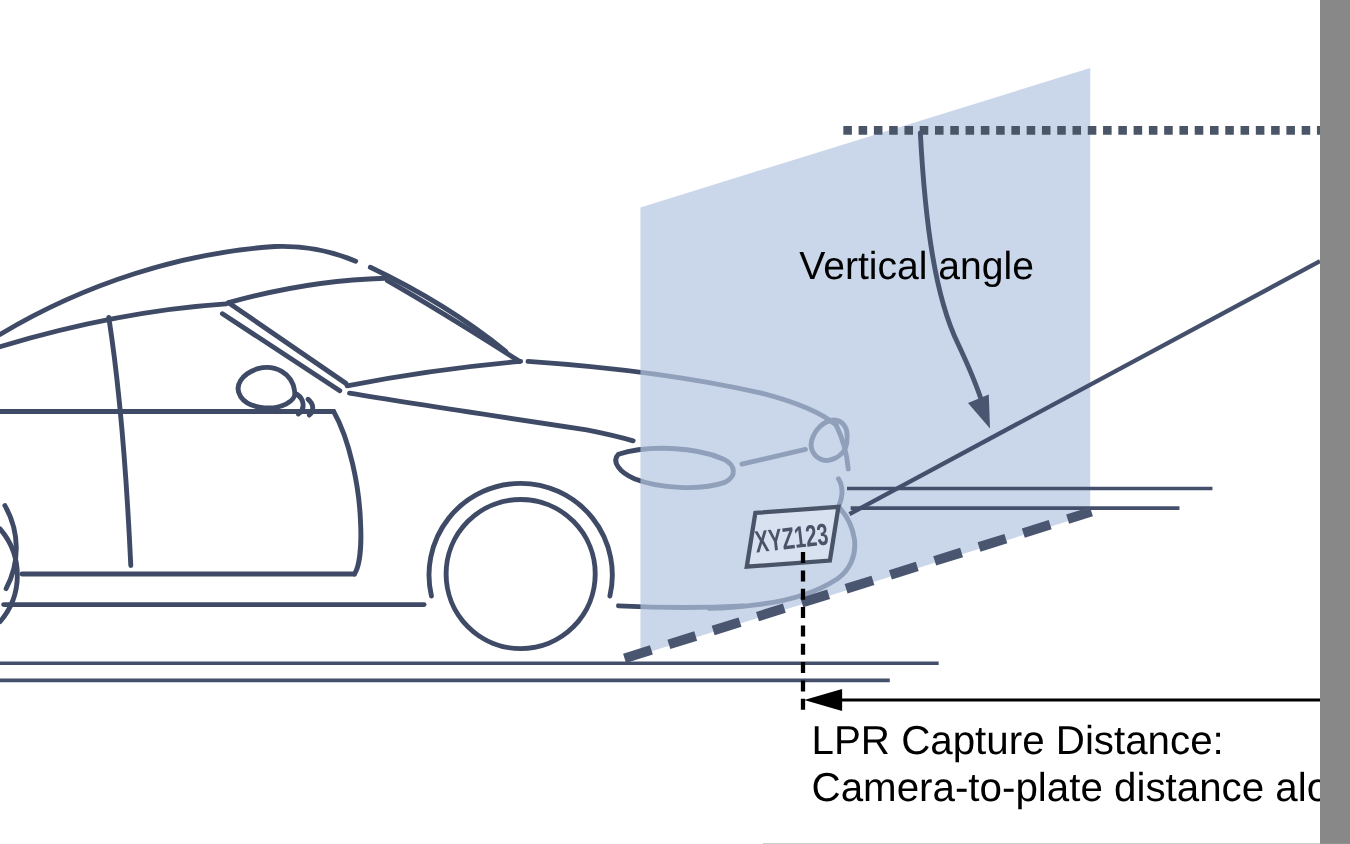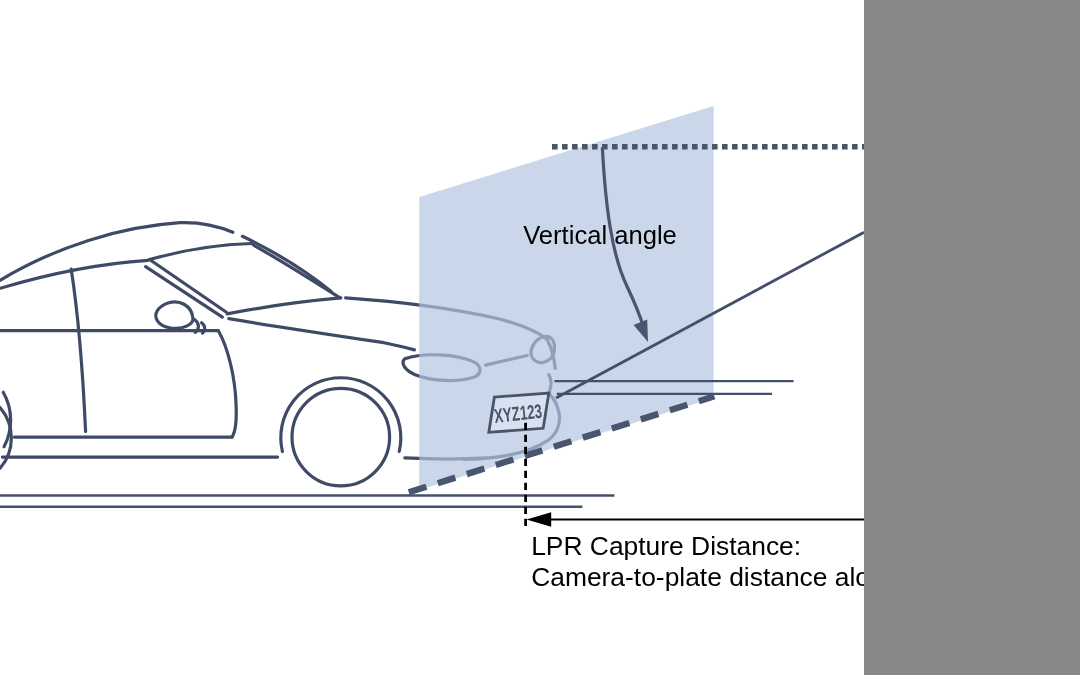--- a/index.html
+++ b/index.html
@@ -1,18 +1,18 @@
 <!DOCTYPE html>
 <html style="--background: #ffffff; --plane_fill: #b3c5df; --car_line: #3f4b66; --road_line: #44506b; --dash_line: #4a5570; --dot_line: #4a5568; --plate_line: #4a5468; --annotation: #000000;"><head>
 <meta charset="utf-8">
 <style>
   html,body{margin:0;padding:0;background:#888;}
   .canvas{
     position:relative;
-    width:864px;height:675px;
+    width:1056px;height:675px;
     background:var(--background,#fff);
     overflow:hidden;
     font-family:"Liberation Sans",sans-serif;
   }
   svg{display:block;width:100%;height:100%;}
   .car-line{
     stroke:var(--car_line,#3f4b66);
     stroke-width:4;fill:none;
     stroke-linecap:round;stroke-linejoin:round;
   }

